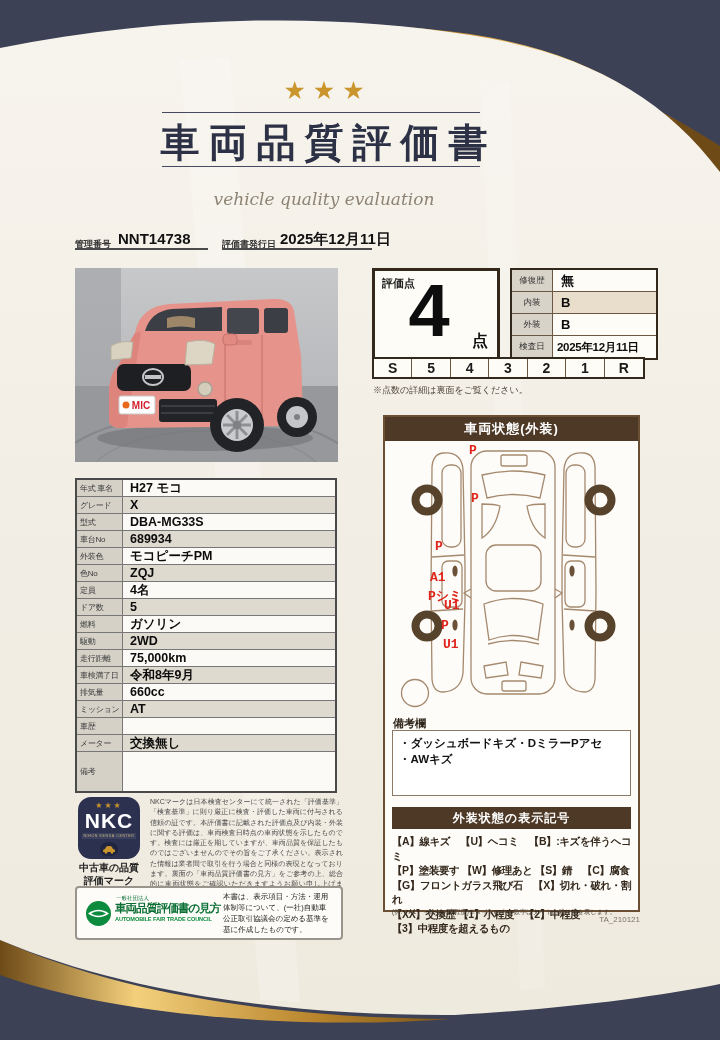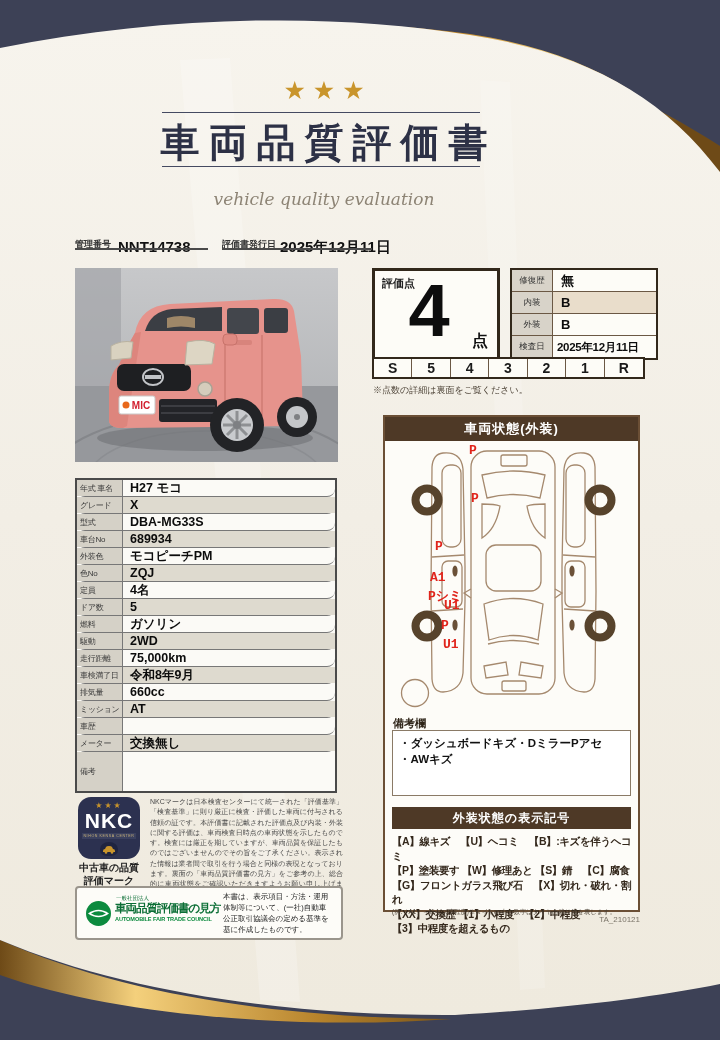--- a/index.html
+++ b/index.html
@@ -9,21 +9,21 @@
 
   
   .header{position:absolute;left:0;top:0;width:648px;text-align:center;}
   .stars{position:absolute;top:76px;left:0;width:100%;color:#c9952c;font-size:25px;letter-spacing:7px;text-indent:7px;}
   .rule{position:absolute;left:162px;width:318px;height:1px;background:#454a61;}
   .title{position:absolute;top:116px;left:0;width:100%;font-family:"DejaVu Serif","Liberation Serif",serif;font-weight:bold;font-size:39px;color:#2d3146;letter-spacing:9px;text-indent:9px;}
   .subtitle{position:absolute;top:171px;left:0;width:100%;font-family:"DejaVu Serif","Liberation Serif",serif;font-style:italic;font-size:17px;color:#8d8475;margin-top:18px;}
 
   
   .meta-label{position:absolute;font-size:9px;font-weight:bold;color:#333;top:238px;}
-  .meta-value{position:absolute;font-size:15px;font-weight:bold;color:#111;top:230px;margin-top:8px;}
+  .meta-value{position:absolute;font-size:15px;font-weight:bold;color:#111;top:230px;}
   .meta-line{position:absolute;top:248px;height:2px;background:#4a4a4a;}
 
   
   .photo{position:absolute;left:75px;top:268px;width:263px;height:194px;}
 
   
   .score-box{position:absolute;left:372px;top:268px;width:128px;height:92px;background:#fdfcf7;border:3px solid #32281b;box-sizing:border-box;}
   .score-label{position:absolute;top:5px;left:7px;font-size:11px;font-weight:bold;color:#222;}
   .score-value{position:absolute;top:-6px;left:0;width:108px;text-align:center;font-size:74px;font-weight:bold;color:#0d0d0d;line-height:92px;}
   .score-unit{position:absolute;right:9px;bottom:5px;font-size:16px;font-weight:bold;color:#111;}
@@ -38,21 +38,21 @@
   .cond-row.date .cond-value{font-size:11.5px;padding-left:4px;letter-spacing:-0.3px;}
 
   
   .grade{position:absolute;left:372px;top:357px;width:273px;height:22px;border:2px solid #32281b;background:#fdfcf7;box-sizing:border-box;display:grid;grid-template-columns:repeat(7,1fr);}
   .grade-cell{border-right:1px solid #6b5844;display:flex;align-items:center;justify-content:center;font-size:14px;font-weight:bold;color:#1a1a1a;}
   .grade-cell:last-child{border-right:none;}
   .scale-note{position:absolute;left:373px;top:384px;font-size:9px;color:#4c4236;}
 
   
   .spec{position:absolute;left:75px;top:478px;width:262px;border:2px solid #4a4a4a;background:#fbfaf6;box-sizing:border-box;}
-  .spec-row{display:flex;height:16px;border-bottom:1px solid #777;border-radius:8px;}
+  .spec-row{display:flex;height:16px;border-bottom:1px solid #777;}
   .spec-row:last-child{border-bottom:none;}
   .spec-row.tall{height:39px;}
   .spec-label{width:42px;background:#d5d1c7;font-size:8px;color:#3a3a3a;display:flex;align-items:center;padding-left:3px;border-right:1px solid #777;letter-spacing:-0.3px;}
   .spec-value{flex:1;display:flex;align-items:center;padding-left:7px;font-size:12.5px;font-weight:bold;color:#0c0c0c;}
   .spec-row.alt .spec-value{background:#dedacf;}
 
   
   .panel{position:absolute;left:383px;top:415px;width:257px;height:497px;background:#fdfcf8;border:2px solid #6b4f35;box-sizing:border-box;}
   .panel-header{height:24px;background:#4e3926;color:#fff;font-size:13px;font-weight:bold;display:flex;align-items:center;justify-content:center;letter-spacing:1px;}
   .diagram{position:relative;width:253px;height:272px;}

